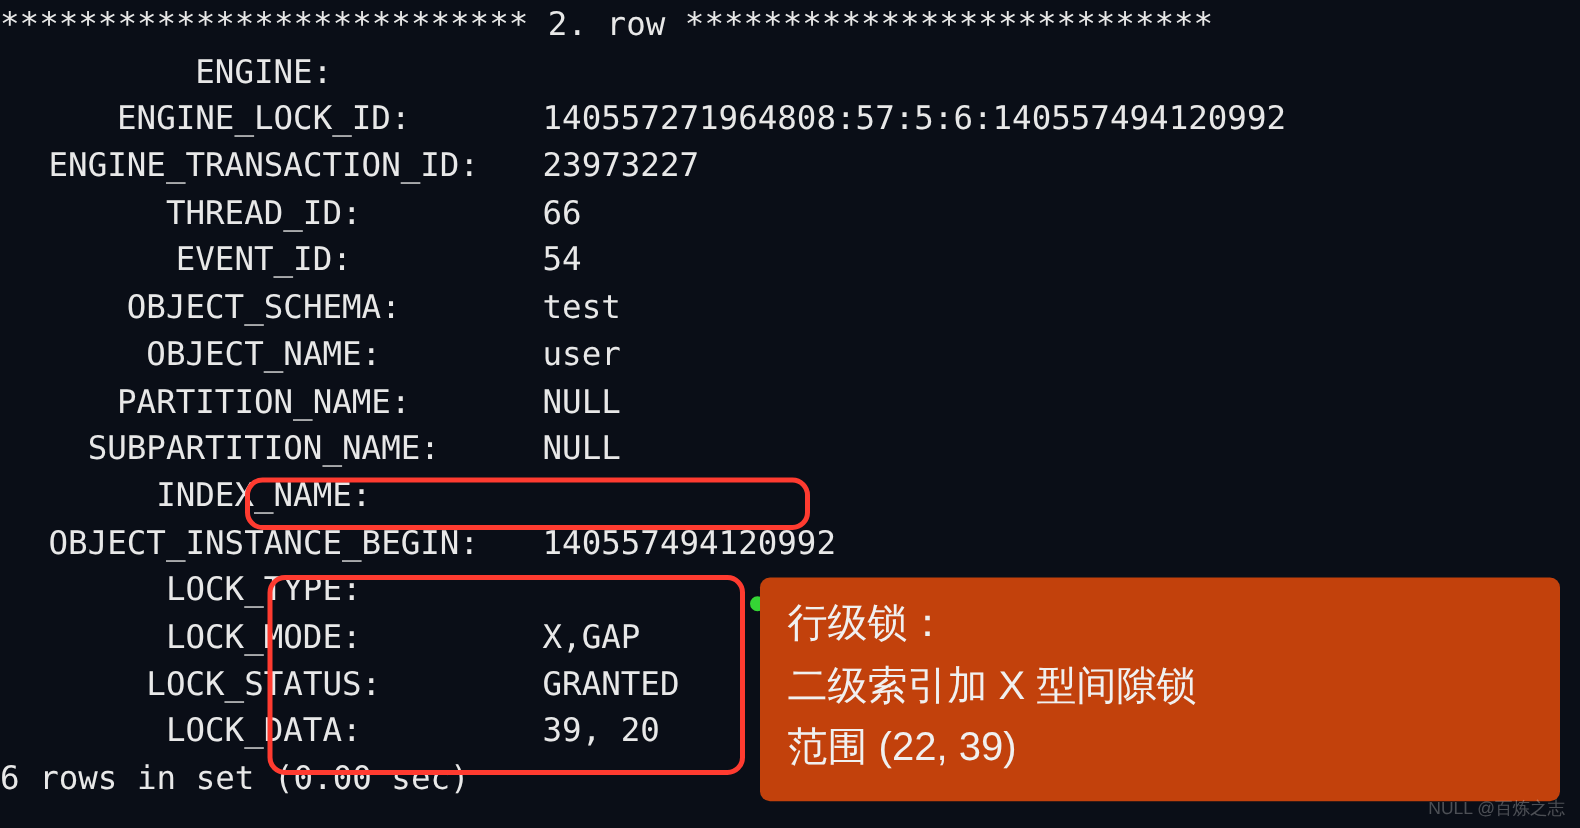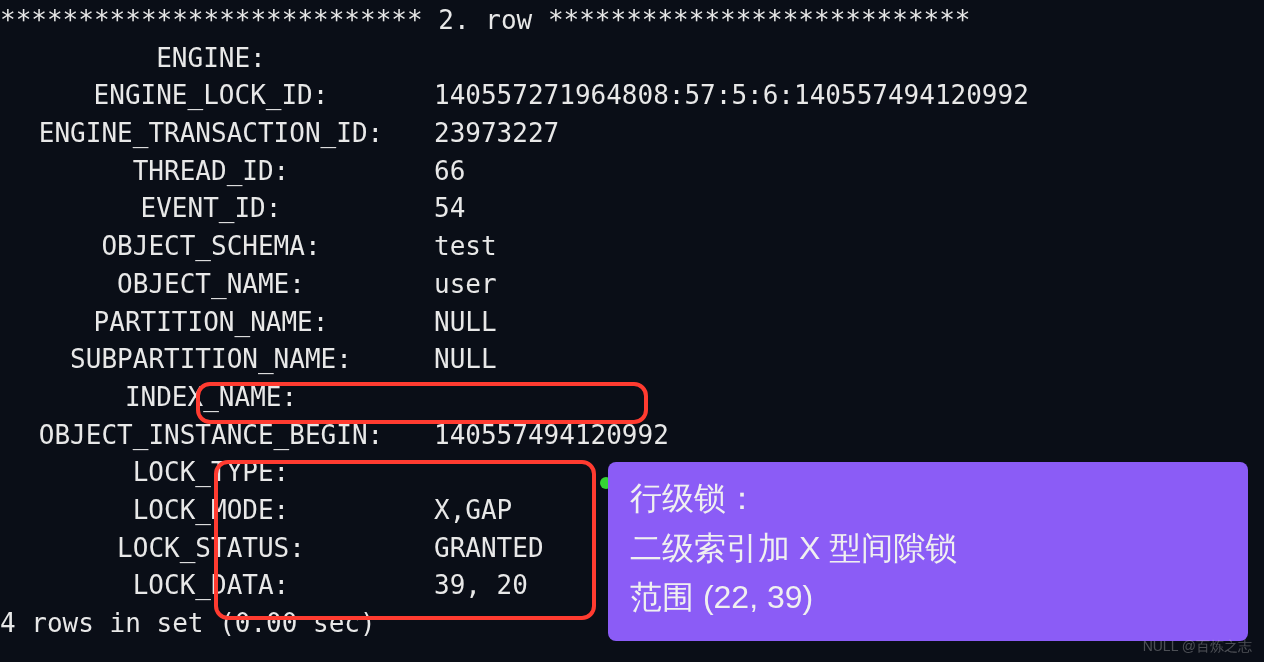--- a/index.html
+++ b/index.html
@@ -46,21 +46,21 @@
       border: 4px solid #ff3b30;
       border-radius: 14px;
       left: 214px;
       top: 460px;
       width: 382px;
       height: 160px;
       pointer-events: none;
     }
     .annotation-box {
       position: absolute;
-      background: #8b5cf6;
+      background: #c2410c;
       border-radius: 8px;
       padding: 12px 22px 18px 22px;
       left: 608px;
       top: 462px;
       width: 640px;
       font-family: -apple-system, 'PingFang SC', 'Microsoft YaHei', sans-serif;
       font-size: 32px;
       line-height: 1.55;
       color: #f0f0f0;
     }
@@ -128,21 +128,21 @@
 <div class="row">
   <span class="label">LOCK_MODE:</span><span class="value">X,GAP</span>
 </div>
 <div class="row">
   <span class="label">LOCK_STATUS:</span><span class="value">GRANTED</span>
 </div>
 <div class="row">
   <span class="label">LOCK_DATA:</span><span class="value">39, 20</span>
 </div>
 <div class="row">
-  <span>4 rows in set (0.00 sec)</span>
+  <span>6 rows in set (0.00 sec)</span>
 </div>
 
 <div class="highlight-box-1"></div>
 <div class="highlight-box-2"></div>
 <div class="green-dot"></div>
 
 <div class="annotation-box">
   <div>行级锁：</div>
   <div>二级索引加 X 型间隙锁</div>
   <div>范围 (22, 39)</div>

